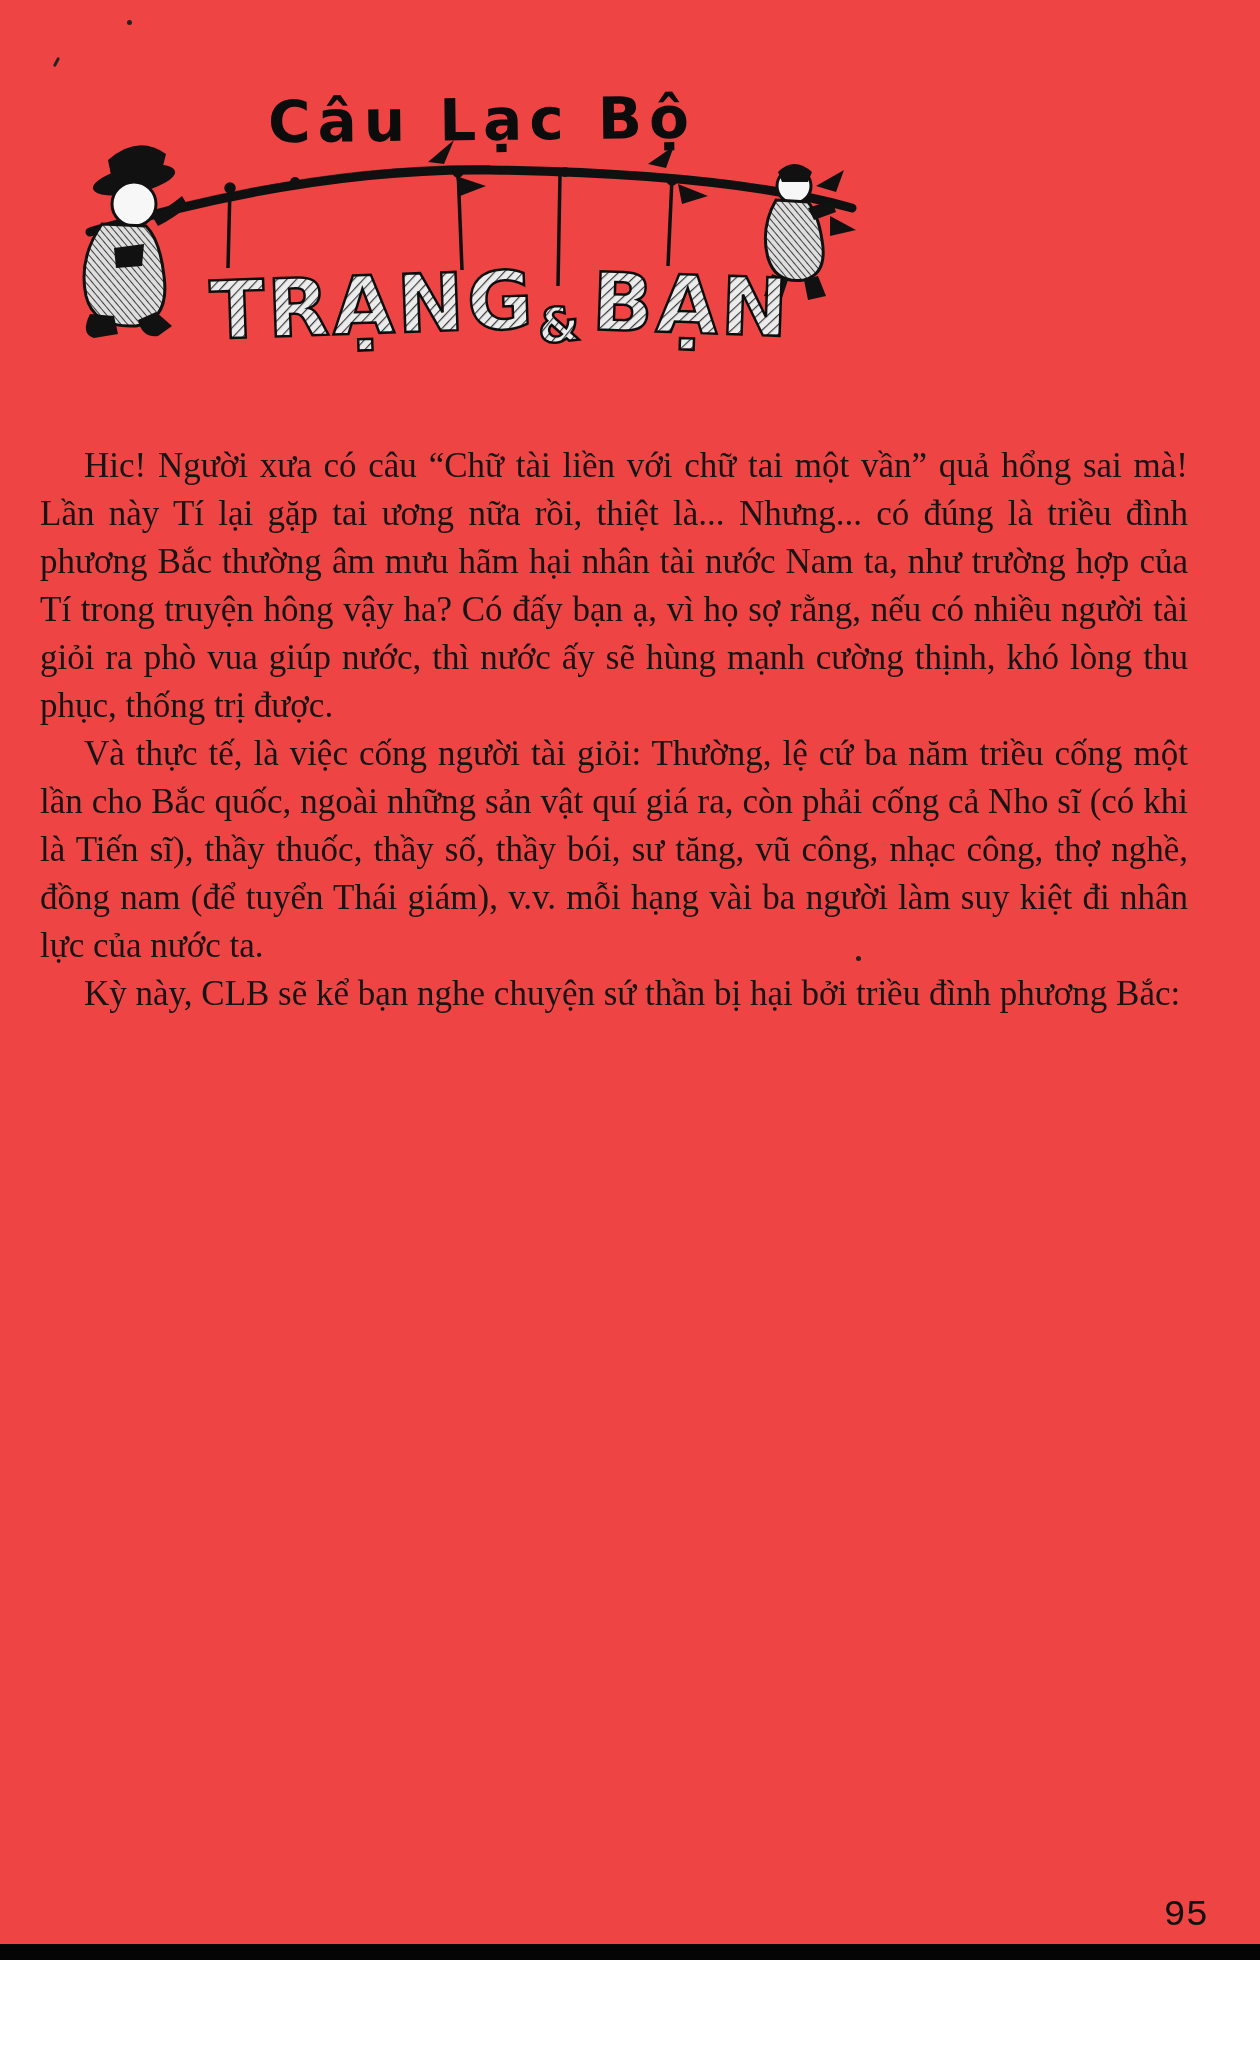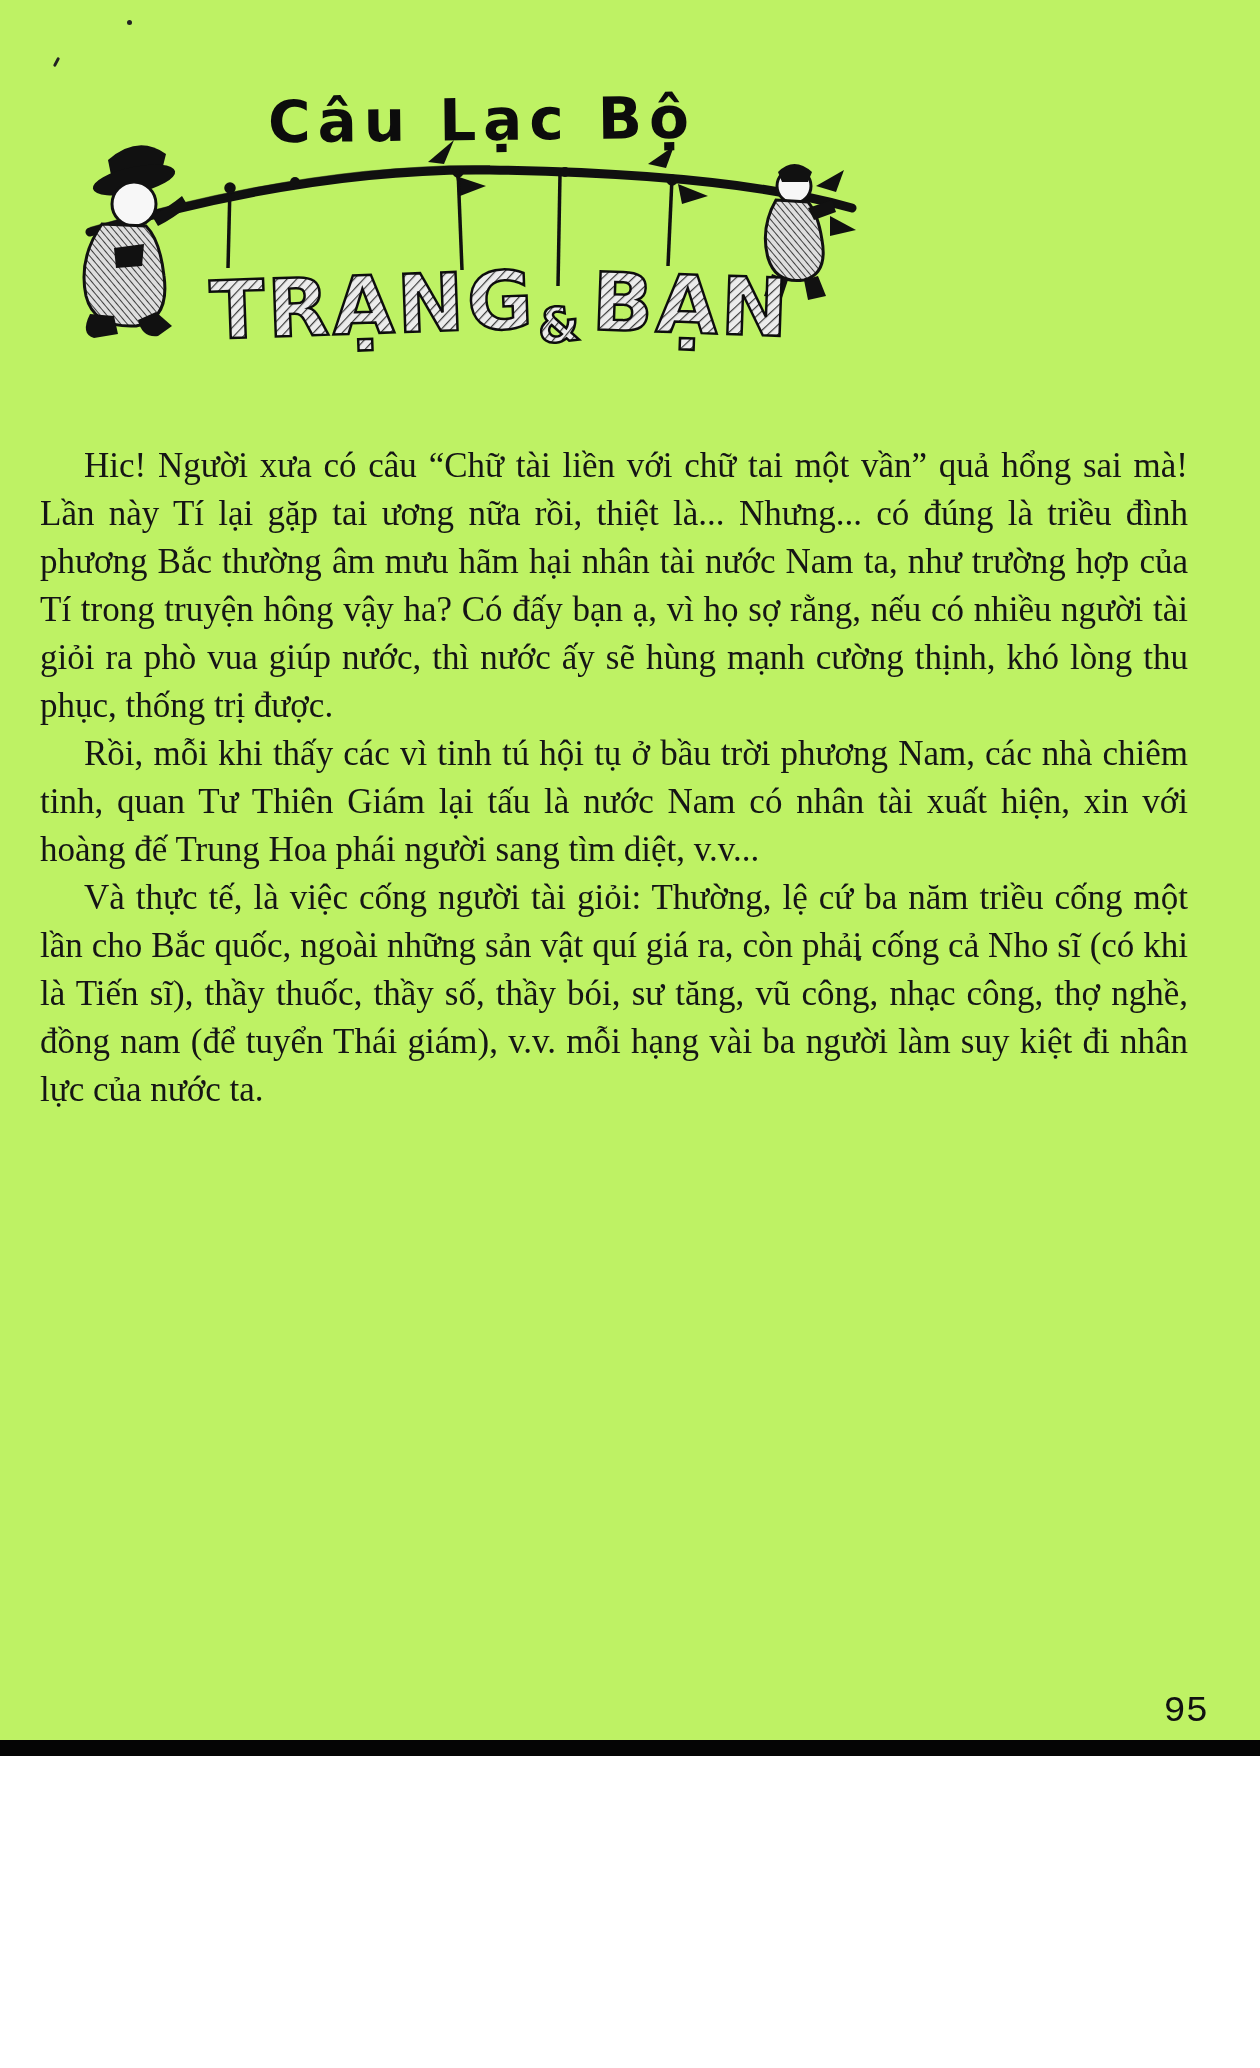--- a/index.html
+++ b/index.html
@@ -1,19 +1,19 @@
 <!DOCTYPE html>
 <html><head>
 <meta charset="utf-8">
 <style>
   html,body{margin:0;padding:0;background:#ffffff;}
   .page{
     position:relative;
-    width:1260px;height:1756px;
-    background:#bef264;
+    width:1260px;height:1960px;
+    background:#ef4444;
     font-family:"Liberation Serif", serif;
     color:#141414;
     overflow:hidden;
   }
   .clb-title{
     position:absolute;left:268px;top:86px;
     font-family:"DejaVu Sans", sans-serif;
     font-weight:bold;font-size:58px;letter-spacing:7px;
     color:#0c0c0c;white-space:nowrap;
     transform:rotate(-0.6deg);
@@ -107,22 +107,22 @@
 
     <g font-family="DejaVu Sans, sans-serif" font-weight="bold" stroke="#0d0d0d" stroke-width="2.5" fill="url(#hatch)">
       <text x="150" y="206" font-size="80" letter-spacing="3" transform="rotate(-2 290 180)">TRẠNG</text>
       <text x="478" y="214" font-size="48" transform="rotate(-6 495 200)">&amp;</text>
       <text x="532" y="204" font-size="80" letter-spacing="3" transform="rotate(2 610 180)">BẠN</text>
     </g>
   </svg>
 
   <div class="content">
     <p>Hic! Người xưa có câu “Chữ tài liền với chữ tai một vần” quả hổng sai mà! Lần này Tí lại gặp tai ương nữa rồi, thiệt là... Nhưng... có đúng là triều đình phương Bắc thường âm mưu hãm hại nhân tài nước Nam ta, như trường hợp của Tí trong truyện hông vậy ha? Có đấy bạn ạ, vì họ sợ rằng, nếu có nhiều người tài giỏi ra phò vua giúp nước, thì nước ấy sẽ hùng mạnh cường thịnh, khó lòng thu phục, thống trị được.</p>
-    <p>Rồi, mỗi khi thấy các vì tinh tú hội tụ ở bầu trời phương Nam, các nhà chiêm tinh, quan Tư Thiên Giám lại tấu là nước Nam có nhân tài xuất hiện, xin với hoàng đế Trung Hoa phái người sang tìm diệt, v.v...</p>
     <p>Và thực tế, là việc cống người tài giỏi: Thường, lệ cứ ba năm triều cống một lần cho Bắc quốc, ngoài những sản vật quí giá ra, còn phải cống cả Nho sĩ (có khi là Tiến sĩ), thầy thuốc, thầy số, thầy bói, sư tăng, vũ công, nhạc công, thợ nghề, đồng nam (để tuyển Thái giám), v.v. mỗi hạng vài ba người làm suy kiệt đi nhân lực của nước ta.</p>
+    <p>Kỳ này, CLB sẽ kể bạn nghe chuyện sứ thần bị hại bởi triều đình phương Bắc:</p>
   </div>
 
   <div class="page-num">95</div>
 
   <div class="speck s1"></div>
   <div class="speck s2"></div>
   <div class="speck s3"></div>
   <div class="speck s4"></div>
 
   <div class="bottom-bar"></div>

